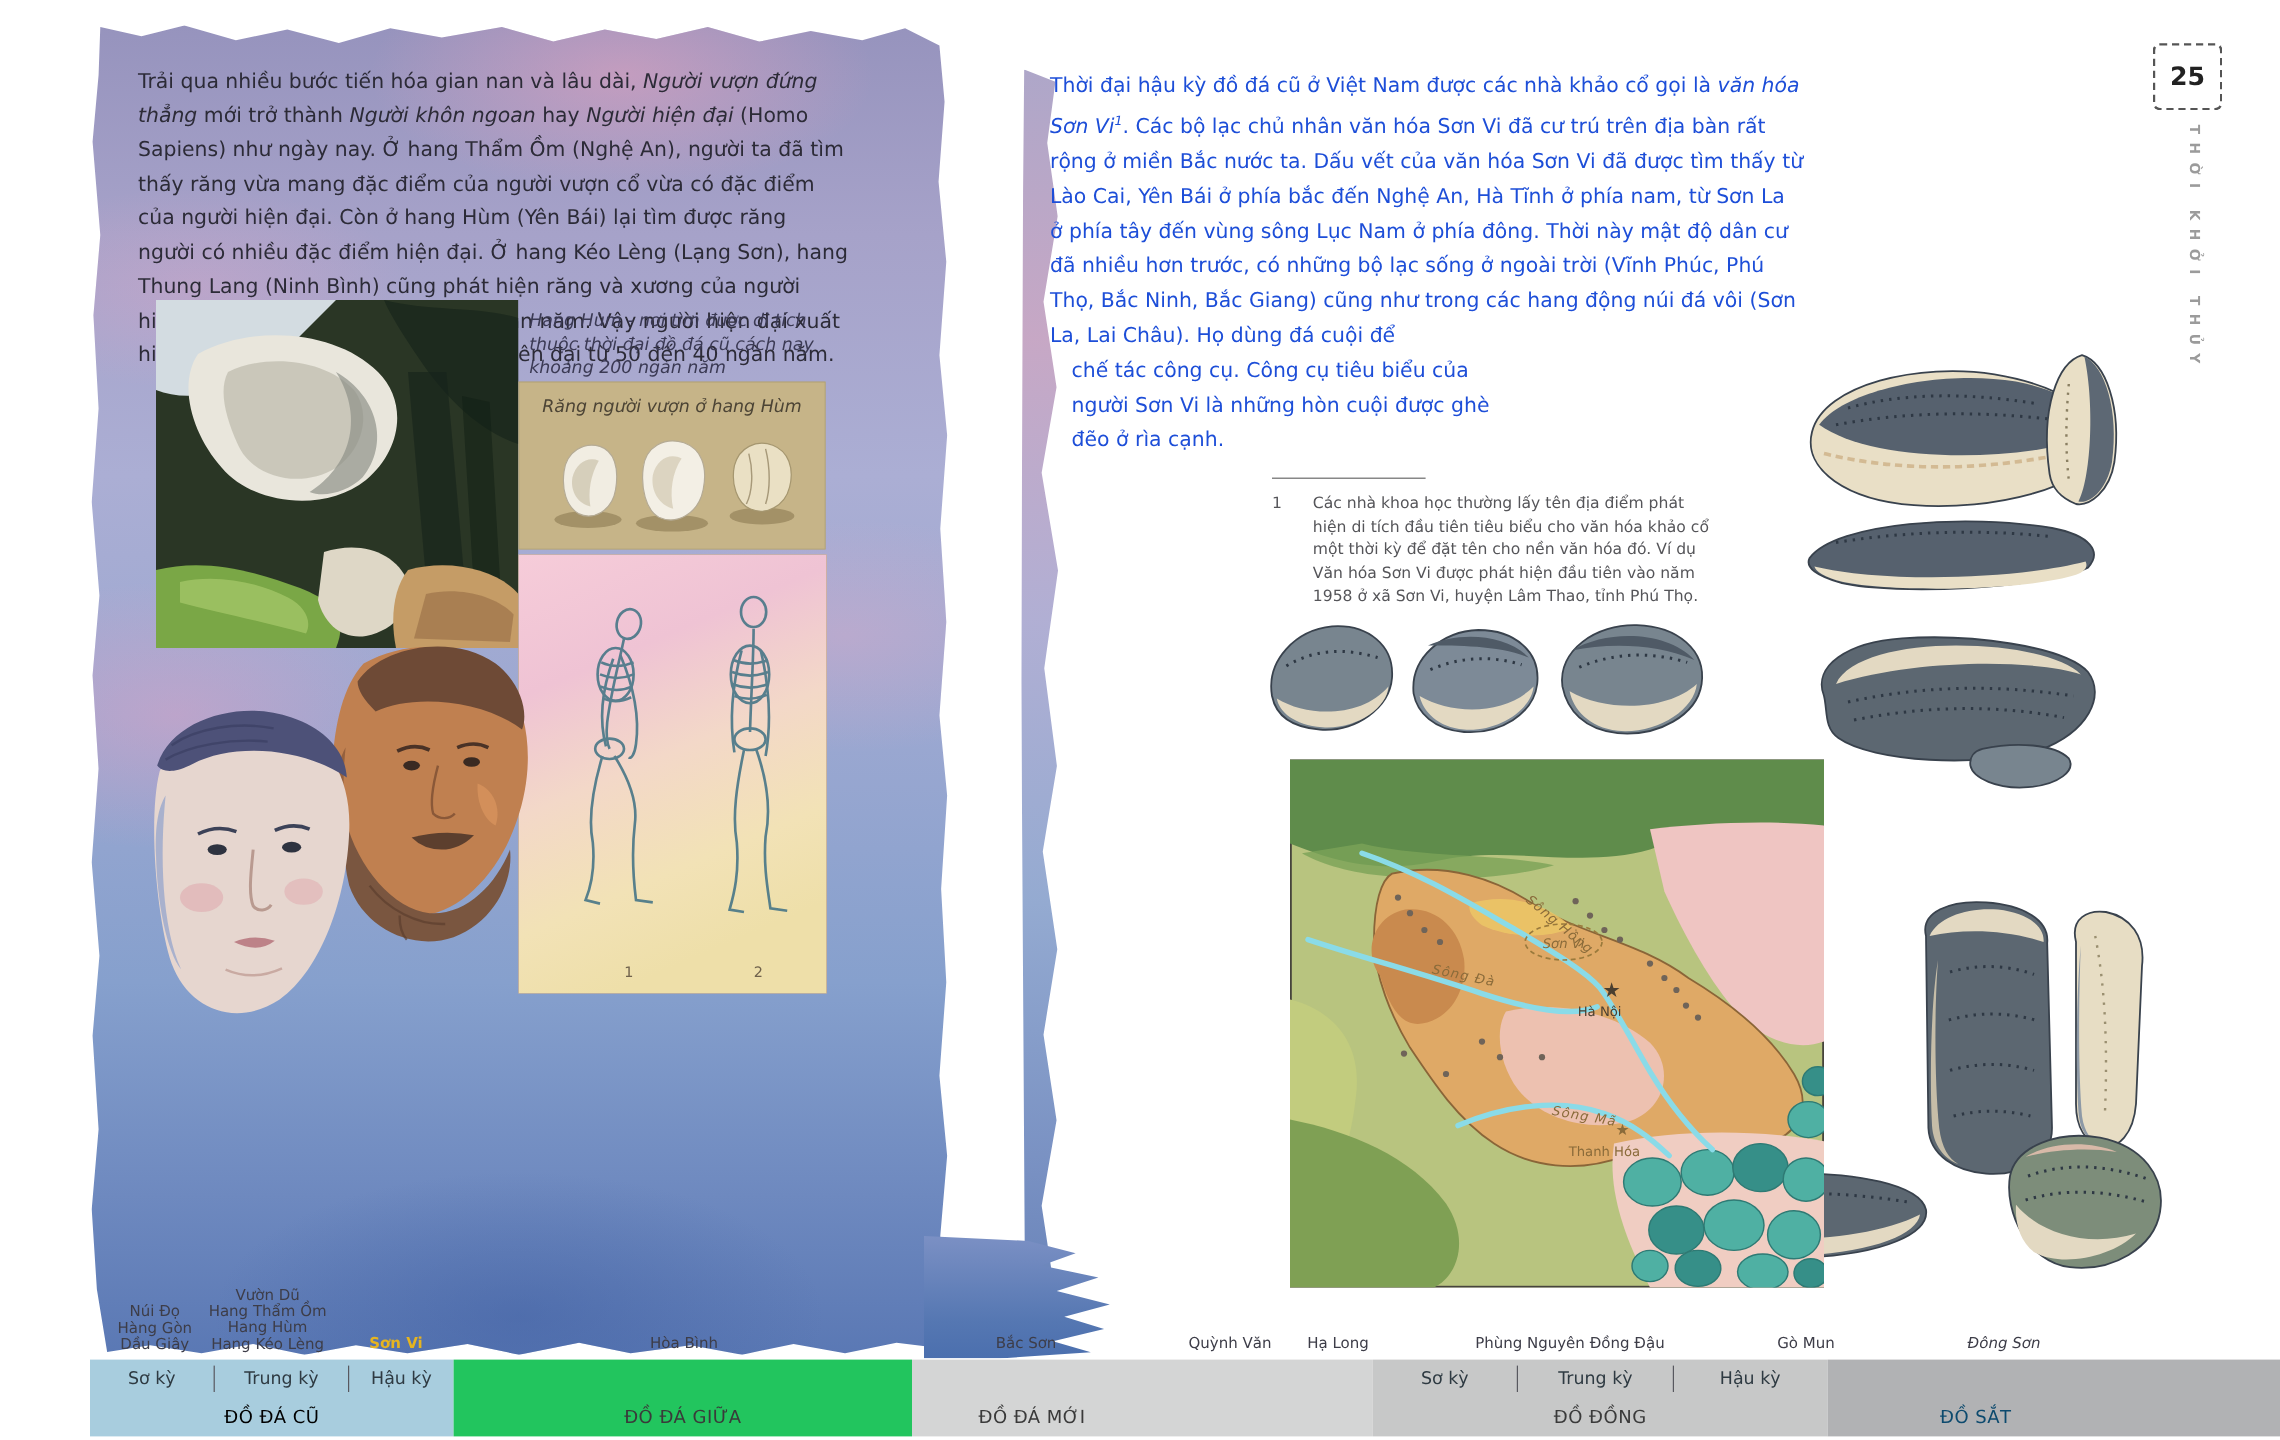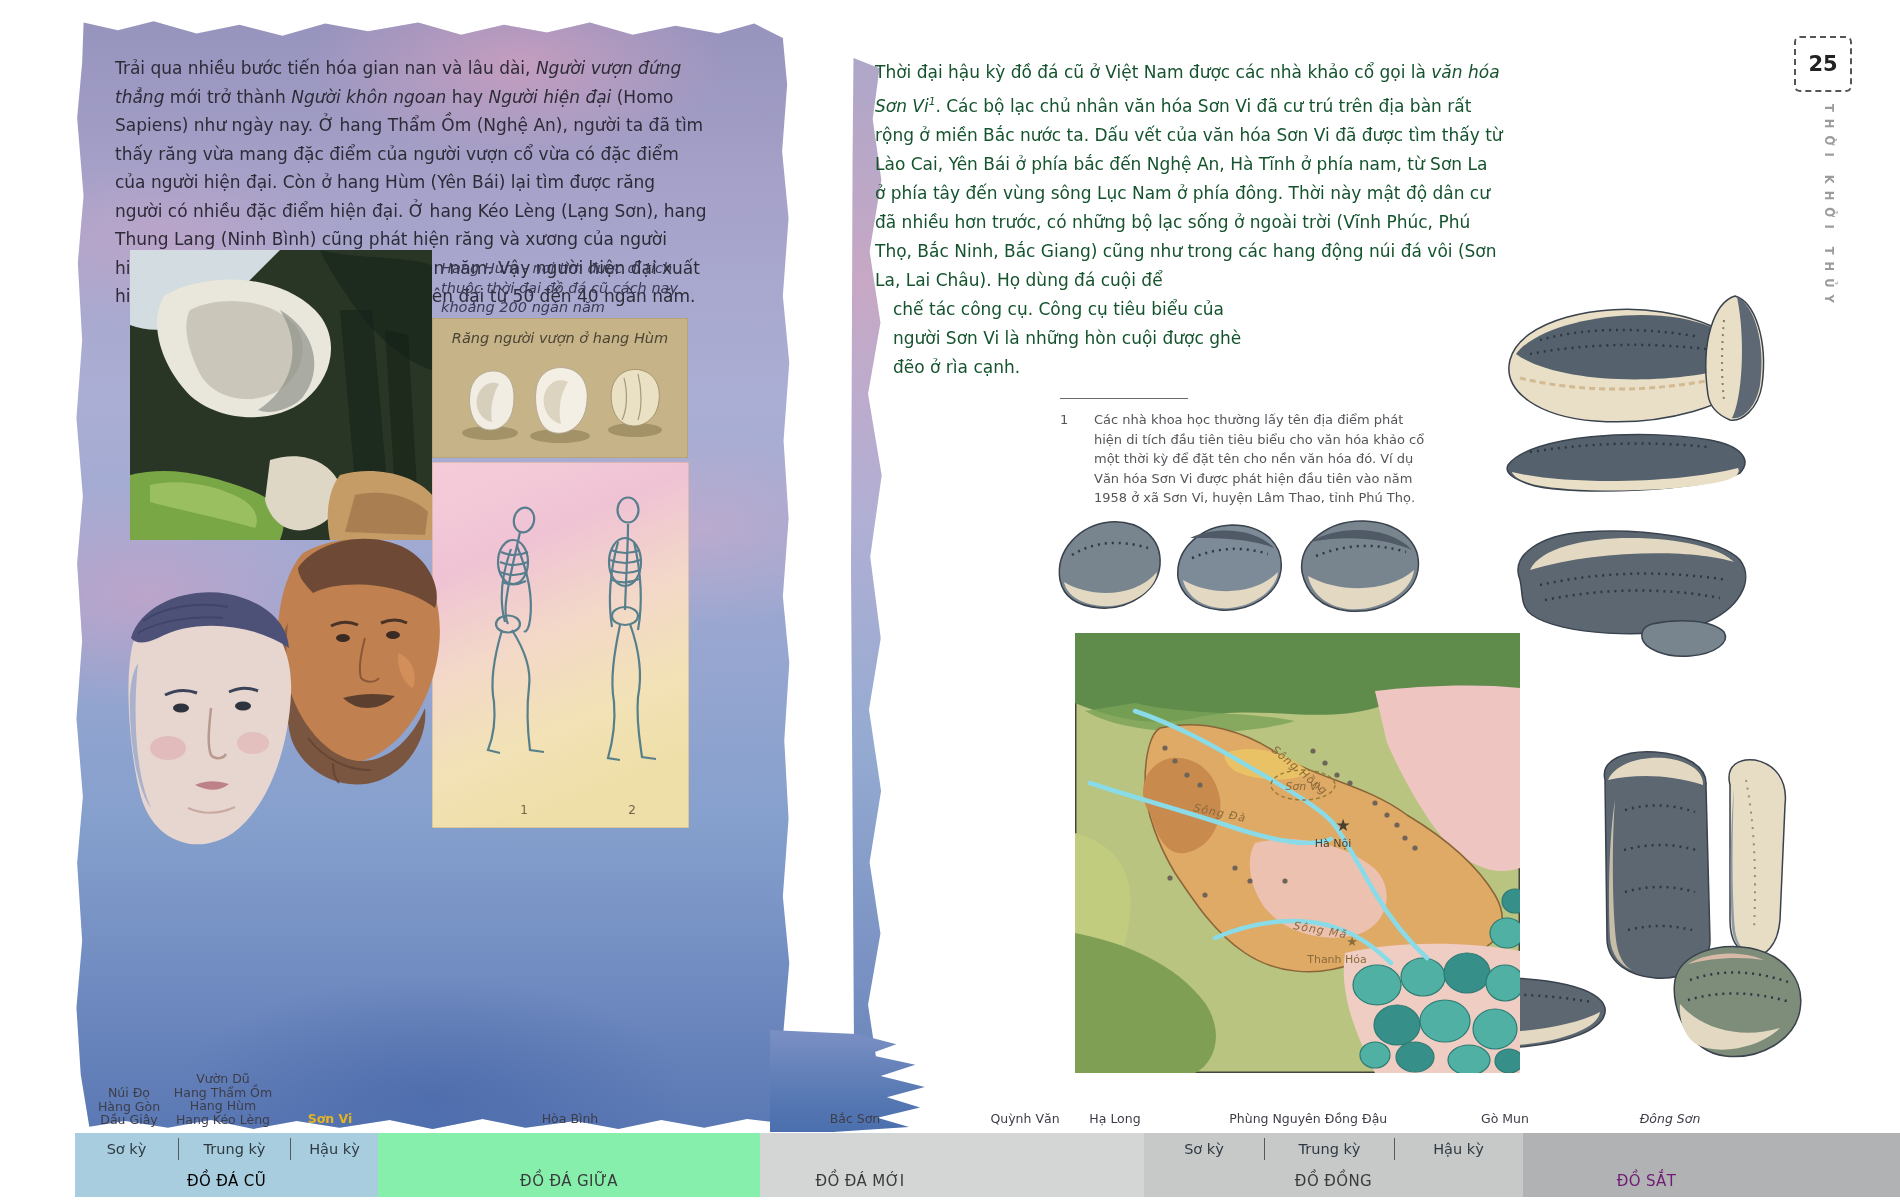--- a/index.html
+++ b/index.html
@@ -34,21 +34,21 @@
   }
 
   #intro-text{left:40px;top:36px;width:592px;font-size:17px;line-height:28.5px;color:#2c2b37;}
   #cave-illustration{left:55px;top:232px;width:302px;height:290px;}
   #cave-caption{left:366px;top:241px;width:238px;font-style:italic;font-size:14.5px;line-height:19.5px;color:#3b3a54;}
   #teeth-panel{left:357px;top:300px;width:256px;height:140px;}
   #skeleton-panel{left:357px;top:444px;width:257px;height:366px;}
   #faces-illustration{left:28px;top:505px;width:345px;height:355px;}
 
   
-  #right-body{left:875px;top:58px;width:628px;font-size:17px;line-height:29px;color:#14532d;}
+  #right-body{left:875px;top:58px;width:628px;font-size:17px;line-height:29px;color:#1d4ed8;}
   #right-body p{margin:0;}
   #right-body .narrow{width:382px;margin-left:18px;}
   #footnote-rule{left:1060px;top:398px;width:128px;height:0;border-top:1.5px solid #6a6a6a;}
   #footnote{left:1060px;top:410px;width:372px;display:flex;font-size:13px;line-height:19.5px;color:#555559;}
   #footnote .marker{width:34px;flex:none;}
 
   
   #page-number-stamp{
     left:1794px;top:36px;width:54px;height:52px;background:#fff;
     border:2px dashed #555;border-radius:6px;
@@ -64,27 +64,27 @@
   
   .site-label{position:absolute;font-size:12.5px;line-height:13.5px;color:#3d3d48;text-align:center;}
   .site-label.hl{color:#e6b41f;font-weight:bold;}
   .band{position:absolute;top:1133px;height:64px;display:flex;flex-direction:column;}
   .band .subrow{height:31px;display:flex;align-items:center;}
   .band .cell{display:flex;align-items:flex-start;justify-content:center;font-size:14.5px;color:#2e3a42;}
   .band .divider{width:1px;height:22px;background:#4a5a64;}
   .band .bandlabel{flex:1;display:flex;align-items:center;justify-content:center;font-size:15px;letter-spacing:.4px;color:#000000;}
   .band.flat .bandlabel{align-items:flex-end;padding-bottom:7px;}
   #band-stone-old{left:75px;width:303px;background:#a8cdde;}
-  #band-stone-mid{left:378px;width:382px;background:#86efac;text-align:right;}
+  #band-stone-mid{left:378px;width:382px;background:#22c55e;text-align:right;}
   #band-stone-new{left:760px;width:384px;background:#d4d5d5;}
   #band-stone-new .bandlabel{padding-right:184px;}
   #band-bronze{left:1144px;width:379px;background:#c7c8c8;}
   #band-bronze .divider,#band-stone-old .divider{background:#58585f;}
   #band-iron{left:1523px;width:377px;background:#b1b2b4;}
-  #band-iron .bandlabel{padding-right:130px;color:#701a75;}
+  #band-iron .bandlabel{padding-right:130px;color:#0c4a6e;}
   #band-stone-mid .bandlabel,#band-stone-new .bandlabel,#band-bronze .bandlabel{color:#3a3a3a;}
 </style>
 </head>
 <body>
 
 <div id="stage">
 
   <div id="left-page" class="abs">
 
     <div id="intro-text" class="abs"><span>Trải qua nhiều bước tiến hóa gian nan và lâu dài, </span><span class="it">Người vượn đứng thẳng</span><span> mới trở thành </span><span class="it">Người khôn ngoan</span><span> hay </span><span class="it">Người hiện đại</span><span> (Homo Sapiens) như ngày nay. Ở hang Thẩm Ồm (Nghệ An), người ta đã tìm thấy răng vừa mang đặc điểm của người vượn cổ vừa có đặc điểm của người hiện đại. Còn ở hang Hùm (Yên Bái) lại tìm được răng người có nhiều đặc điểm hiện đại. Ở hang Kéo Lèng (Lạng Sơn), hang Thung Lang (Ninh Bình) cũng phát hiện răng và xương của người hiện đại có niên đại từ 30 đến 29 ngàn năm. Vậy người hiện đại xuất hiện rất sớm ở Việt Nam, có thể có niên đại từ 50 đến 40 ngàn năm.</span></div>

